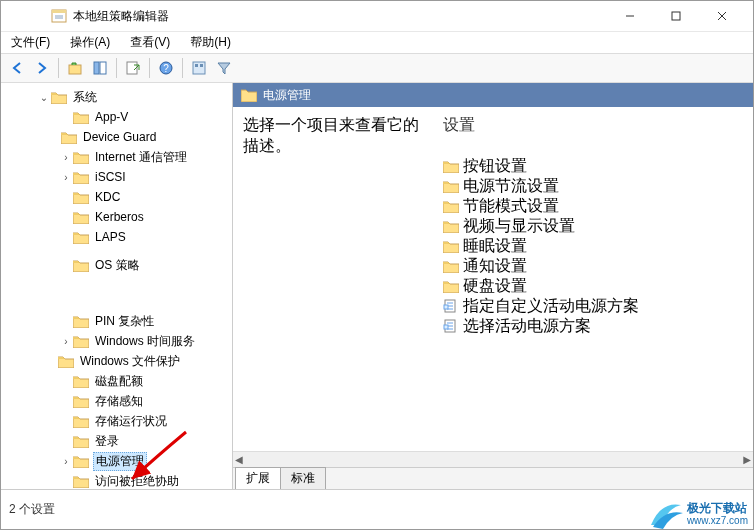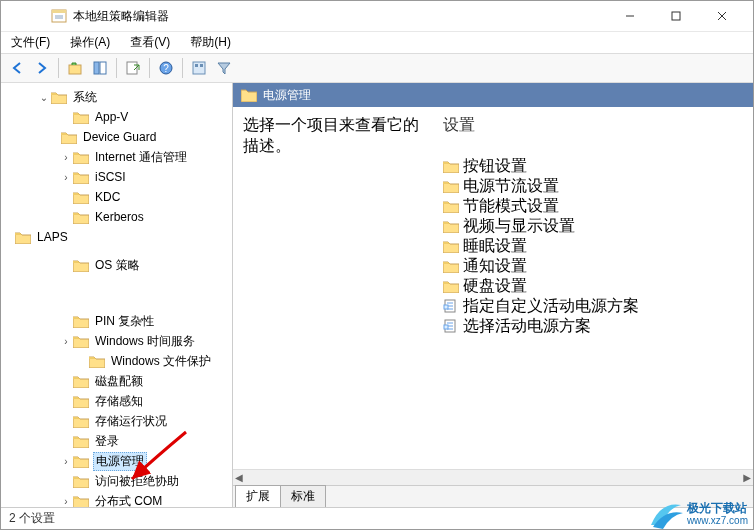--- a/index.html
+++ b/index.html
@@ -28,21 +28,21 @@
 .folder-header .hdr-icon { width:16px; height:14px; display:inline-flex; }
 .detail-body { flex: 1; display: flex; padding: 8px 10px; font-size: 16px; overflow: hidden; }
 .desc-col { width: 190px; }
 .list-col { flex: 1; padding-left: 10px; }
 .list-header { color: #333; margin-bottom: 16px; padding-bottom: 4px; }
 .list-row { display: flex; align-items: center; height: 20px; gap: 4px; }
 .item-icon { width: 16px; height: 14px; display: inline-flex; flex-shrink: 0; }
 .tabbar { height: 22px; border-top: 1px solid #ccc; display: flex; align-items: flex-end; padding-left: 2px; font-size: 12px; background: #f4f4f4; }
 .tab { padding: 2px 10px; border: 1px solid #aaa; border-bottom: none; background: #fff; margin-right: -1px; }
 .tab.inactive { background: #eee; }
-.statusbar { height: 22px; border-top: 1px solid #ccc; font-size: 12px; display:flex; align-items:center; padding: 0 8px; color:#333; }
+.statusbar { height: 40px; border-top: 1px solid #ccc; font-size: 12px; display:flex; align-items:center; padding: 0 8px; color:#333; }
 .arrow-annot { position:absolute; left:125px; top:344px; pointer-events:none; }
 .watermark { position:absolute; right:6px; bottom:-3px; z-index: 50; display:flex; align-items:center; gap:2px; }
 
 .scroll-h { height:16px; background:#f0f0f0; border-top:1px solid #ddd; display:flex; align-items:center; justify-content: space-between; padding:0 2px; font-size:10px; color:#666;}
 </style>
 </head>
 <body>
 
 <div class="window">
   <div class="titlebar">
@@ -202,21 +202,21 @@
           <div class="tree-node" style="padding-left: 58px;">
             <span class="expander"></span>
             <span class="folder-icon">
               <svg viewBox="0 0 16 14" width="16" height="14">
                 <path d="M0 3 L5 3 L7 5 L16 5 L16 14 L0 14 Z" fill="#ffe08a" stroke="#c9a25b"></path>
                 <path d="M0 3 L5 3 L7 5 L0 5 Z" fill="#f0cc6a"></path>
               </svg>
             </span>
             <span class="tree-label">Kerberos</span>
           </div>
-          <div class="tree-node" style="">
+          <div class="tree-node" style="padding-left: 58px;">
             <span class="expander"></span>
             <span class="folder-icon">
               <svg viewBox="0 0 16 14" width="16" height="14">
                 <path d="M0 3 L5 3 L7 5 L16 5 L16 14 L0 14 Z" fill="#ffe08a" stroke="#c9a25b"></path>
                 <path d="M0 3 L5 3 L7 5 L0 5 Z" fill="#f0cc6a"></path>
               </svg>
             </span>
             <span class="tree-label">LAPS</span>
           </div>
           <div class="tree-node" style="padding-left: 58px; margin-top: 8px;">
@@ -242,21 +242,21 @@
           <div class="tree-node" style="padding-left: 58px;">
             <span class="expander">›</span>
             <span class="folder-icon">
               <svg viewBox="0 0 16 14" width="16" height="14">
                 <path d="M0 3 L5 3 L7 5 L16 5 L16 14 L0 14 Z" fill="#ffe08a" stroke="#c9a25b"></path>
                 <path d="M0 3 L5 3 L7 5 L0 5 Z" fill="#f0cc6a"></path>
               </svg>
             </span>
             <span class="tree-label">Windows 时间服务</span>
           </div>
-          <div class="tree-node" style="padding-left: 74px;">
+          <div class="tree-node" style="padding-left: 43px;">
             <span class="expander"></span>
             <span class="folder-icon">
               <svg viewBox="0 0 16 14" width="16" height="14">
                 <path d="M0 3 L5 3 L7 5 L16 5 L16 14 L0 14 Z" fill="#ffe08a" stroke="#c9a25b"></path>
                 <path d="M0 3 L5 3 L7 5 L0 5 Z" fill="#f0cc6a"></path>
               </svg>
             </span>
             <span class="tree-label">Windows 文件保护</span>
           </div>
           <div class="tree-node" style="padding-left: 58px;">

